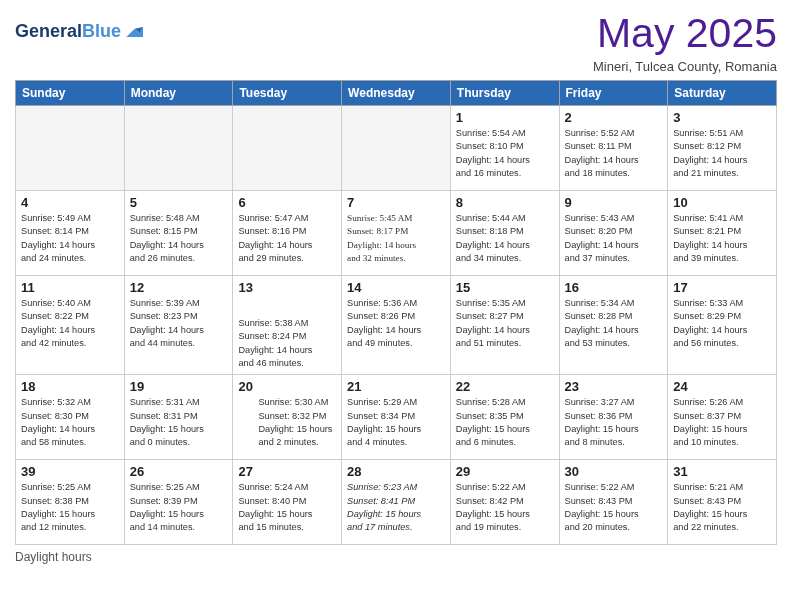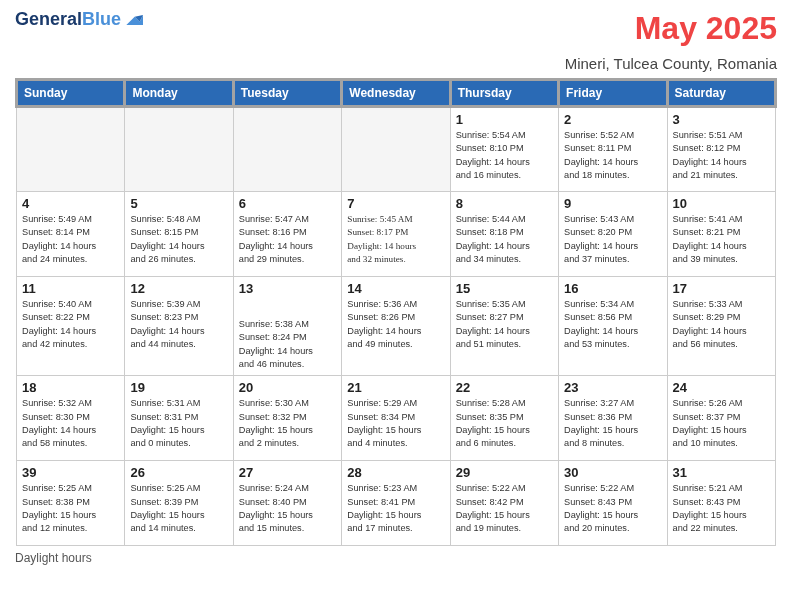--- a/index.html
+++ b/index.html
@@ -17,62 +17,62 @@
     }
     .header {
       display: flex;
       justify-content: space-between;
       align-items: flex-start;
       margin-bottom: 6px;
     }
     .logo {
       display: flex;
       align-items: center;
-      margin-top: 0;
+      margin-top: 12px;
     }
     .logo-text {
       font-size: 18px;
       font-weight: bold;
       color: #1a3a6b;
       line-height: 1.1;
     }
     .logo-text span {
       color: #4a90d9;
     }
     .logo-icon {
       width: 20px;
       height: 20px;
       margin-left: 2px;
     }
     .title-area {
       text-align: right;
     }
     .month-title {
-      font-size: 32px;
-      font-weight: bold;
-      color: #ef4444;
+      font-size: 41px;
+      font-weight: normal;
+      color: #4c1d95;
     }
     .subtitle {
-      font-size: 15px;
+      font-size: 13px;
       color: #444;
-      margin-top: 8px;
+      margin-top: 2px;
     }
     .calendar {
       width: 100%;
       border-collapse: collapse;
       table-layout: fixed;
     }
     .calendar th {
       background-color: #2a6ab5;
       color: #fff;
       text-align: left;
       padding: 5px 6px;
       font-size: 12px;
       font-weight: bold;
-      border: 3px solid #a3a3a3;
+      border: 1px solid #a3a3a3;
     }
     .calendar td {
       border: 1px solid #ccc;
       vertical-align: top;
       padding: 4px 5px;
       font-size: 9.5px;
       color: #222;
       background: #fff;
       height: 85px;
     }
@@ -242,21 +242,21 @@
           <td>
             <span class="day-num">15</span>
             <div class="day-info" style="white-space: pre-line;">Sunrise: 5:35 AM
 Sunset: 8:27 PM
 Daylight: 14 hours
 and 51 minutes.</div>
           </td>
           <td>
             <span class="day-num">16</span>
             <div class="day-info" style="white-space: pre-line;">Sunrise: 5:34 AM
-Sunset: 8:56 PM
+Sunset: 8:28 PM
 Daylight: 14 hours
 and 53 minutes.</div>
           </td>
           <td>
             <span class="day-num">17</span>
             <div class="day-info" style="white-space: pre-line;">Sunrise: 5:33 AM
 Sunset: 8:29 PM
 Daylight: 14 hours
 and 56 minutes.</div>
           </td>
@@ -271,21 +271,21 @@
           </td>
           <td>
             <span class="day-num">19</span>
             <div class="day-info" style="white-space: pre-line;">Sunrise: 5:31 AM
 Sunset: 8:31 PM
 Daylight: 15 hours
 and 0 minutes.</div>
           </td>
           <td>
             <span class="day-num">20</span>
-            <div class="day-info" style="white-space: pre-line;">Sunrise: 5:30 AM
+            <div class="day-info" style="white-space: pre-line; margin-left: 20px;">Sunrise: 5:30 AM
 Sunset: 8:32 PM
 Daylight: 15 hours
 and 2 minutes.</div>
           </td>
           <td>
             <span class="day-num">21</span>
             <div class="day-info" style="white-space: pre-line;">Sunrise: 5:29 AM
 Sunset: 8:34 PM
 Daylight: 15 hours
 and 4 minutes.</div>
@@ -329,21 +329,21 @@
           </td>
           <td>
             <span class="day-num">27</span>
             <div class="day-info" style="white-space: pre-line;">Sunrise: 5:24 AM
 Sunset: 8:40 PM
 Daylight: 15 hours
 and 15 minutes.</div>
           </td>
           <td>
             <span class="day-num">28</span>
-            <div class="day-info" style="white-space: pre-line;">Sunrise: 5:23 AM
+            <div class="day-info" style="white-space: pre-line; font-style: italic;">Sunrise: 5:23 AM
 Sunset: 8:41 PM
 Daylight: 15 hours
 and 17 minutes.</div>
           </td>
           <td>
             <span class="day-num">29</span>
             <div class="day-info" style="white-space: pre-line;">Sunrise: 5:22 AM
 Sunset: 8:42 PM
 Daylight: 15 hours
 and 19 minutes.</div>

